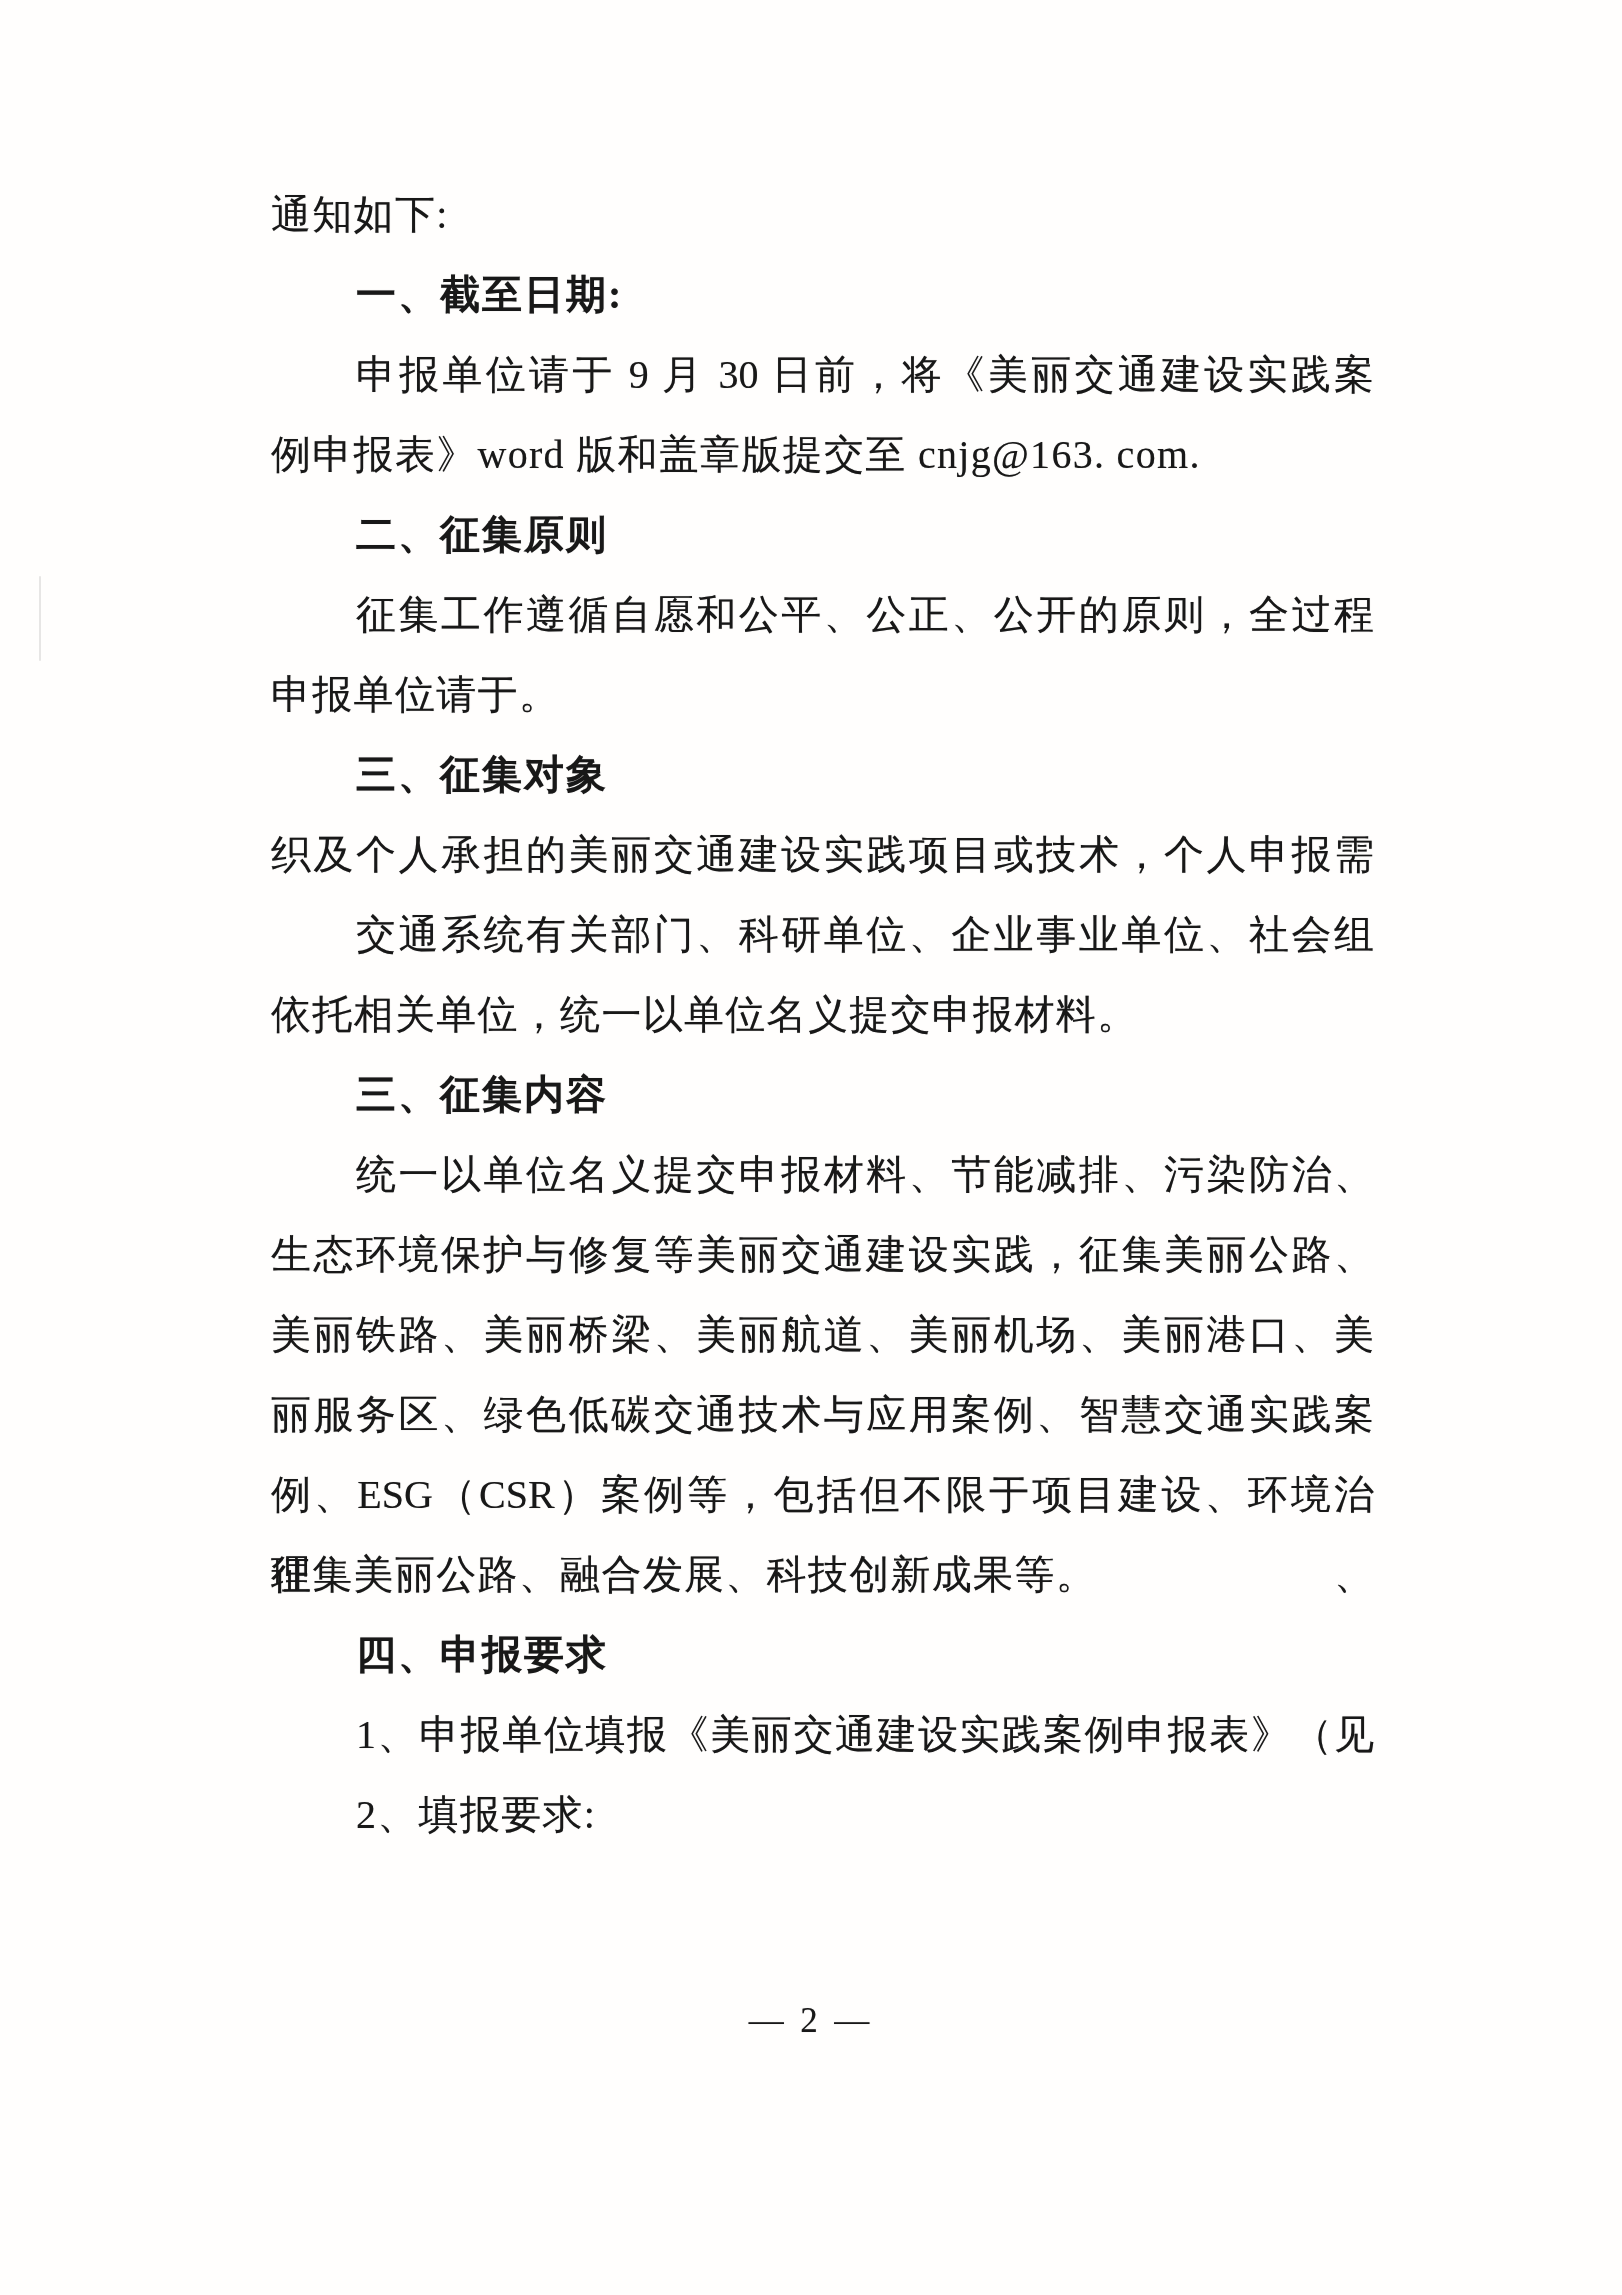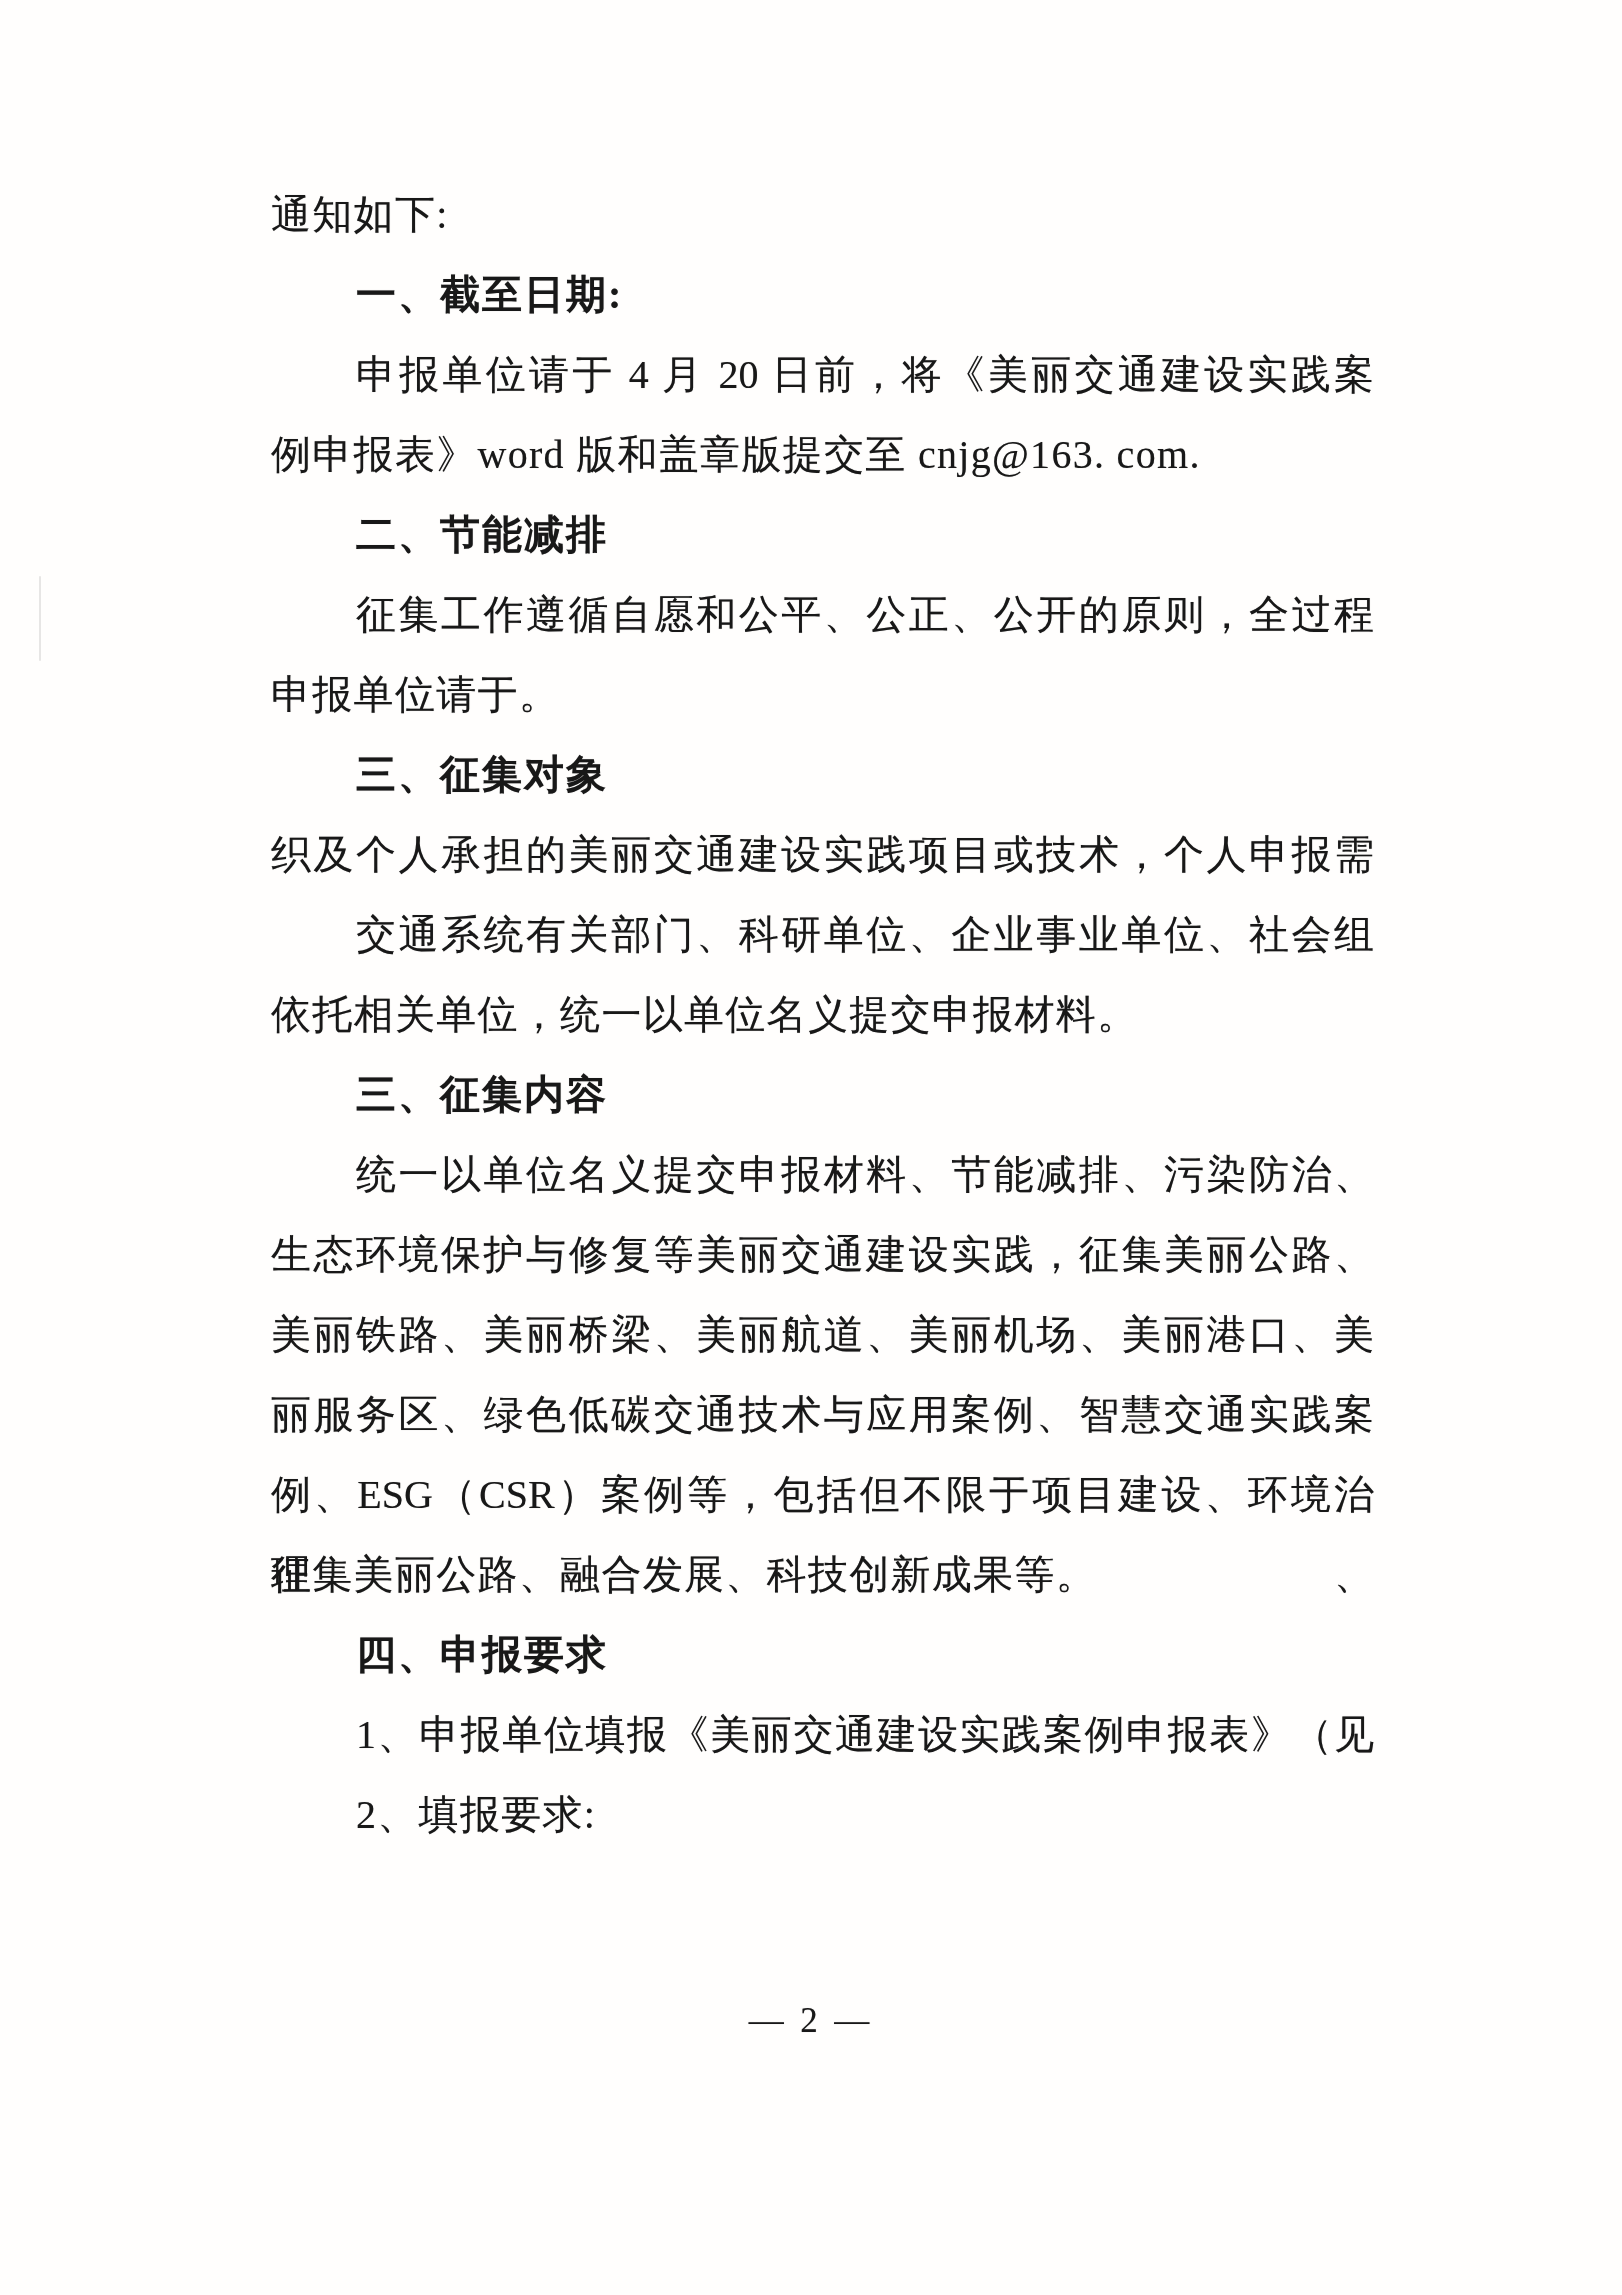--- a/index.html
+++ b/index.html
@@ -68,23 +68,23 @@
   }
 </style>
 </head>
 <body>
 
 <div class="page">
   <div class="scan-artifact"></div>
   <div class="text-block">
       <div class="line">通知如下:</div>
       <div class="line indent bold">一、截至日期:</div>
-      <div class="line indent justify">申报单位请于 4 月 20 日前，将《美丽交通建设实践案</div>
+      <div class="line indent justify">申报单位请于 9 月 30 日前，将《美丽交通建设实践案</div>
       <div class="line">例申报表》word 版和盖章版提交至 cnjg@163. com.</div>
-      <div class="line indent bold">二、节能减排</div>
+      <div class="line indent bold">二、征集原则</div>
       <div class="line indent justify">征集工作遵循自愿和公平、公正、公开的原则，全过程</div>
       <div class="line">申报单位请于。</div>
       <div class="line indent bold">三、征集对象</div>
       <div class="line justify">织及个人承担的美丽交通建设实践项目或技术，个人申报需</div>
       <div class="line indent justify">交通系统有关部门、科研单位、企业事业单位、社会组</div>
       <div class="line">依托相关单位，统一以单位名义提交申报材料。</div>
       <div class="line indent bold">三、征集内容</div>
       <div class="line indent justify">统一以单位名义提交申报材料、节能减排、污染防治、</div>
       <div class="line justify">生态环境保护与修复等美丽交通建设实践，征集美丽公路、</div>
       <div class="line justify">美丽铁路、美丽桥梁、美丽航道、美丽机场、美丽港口、美</div>

